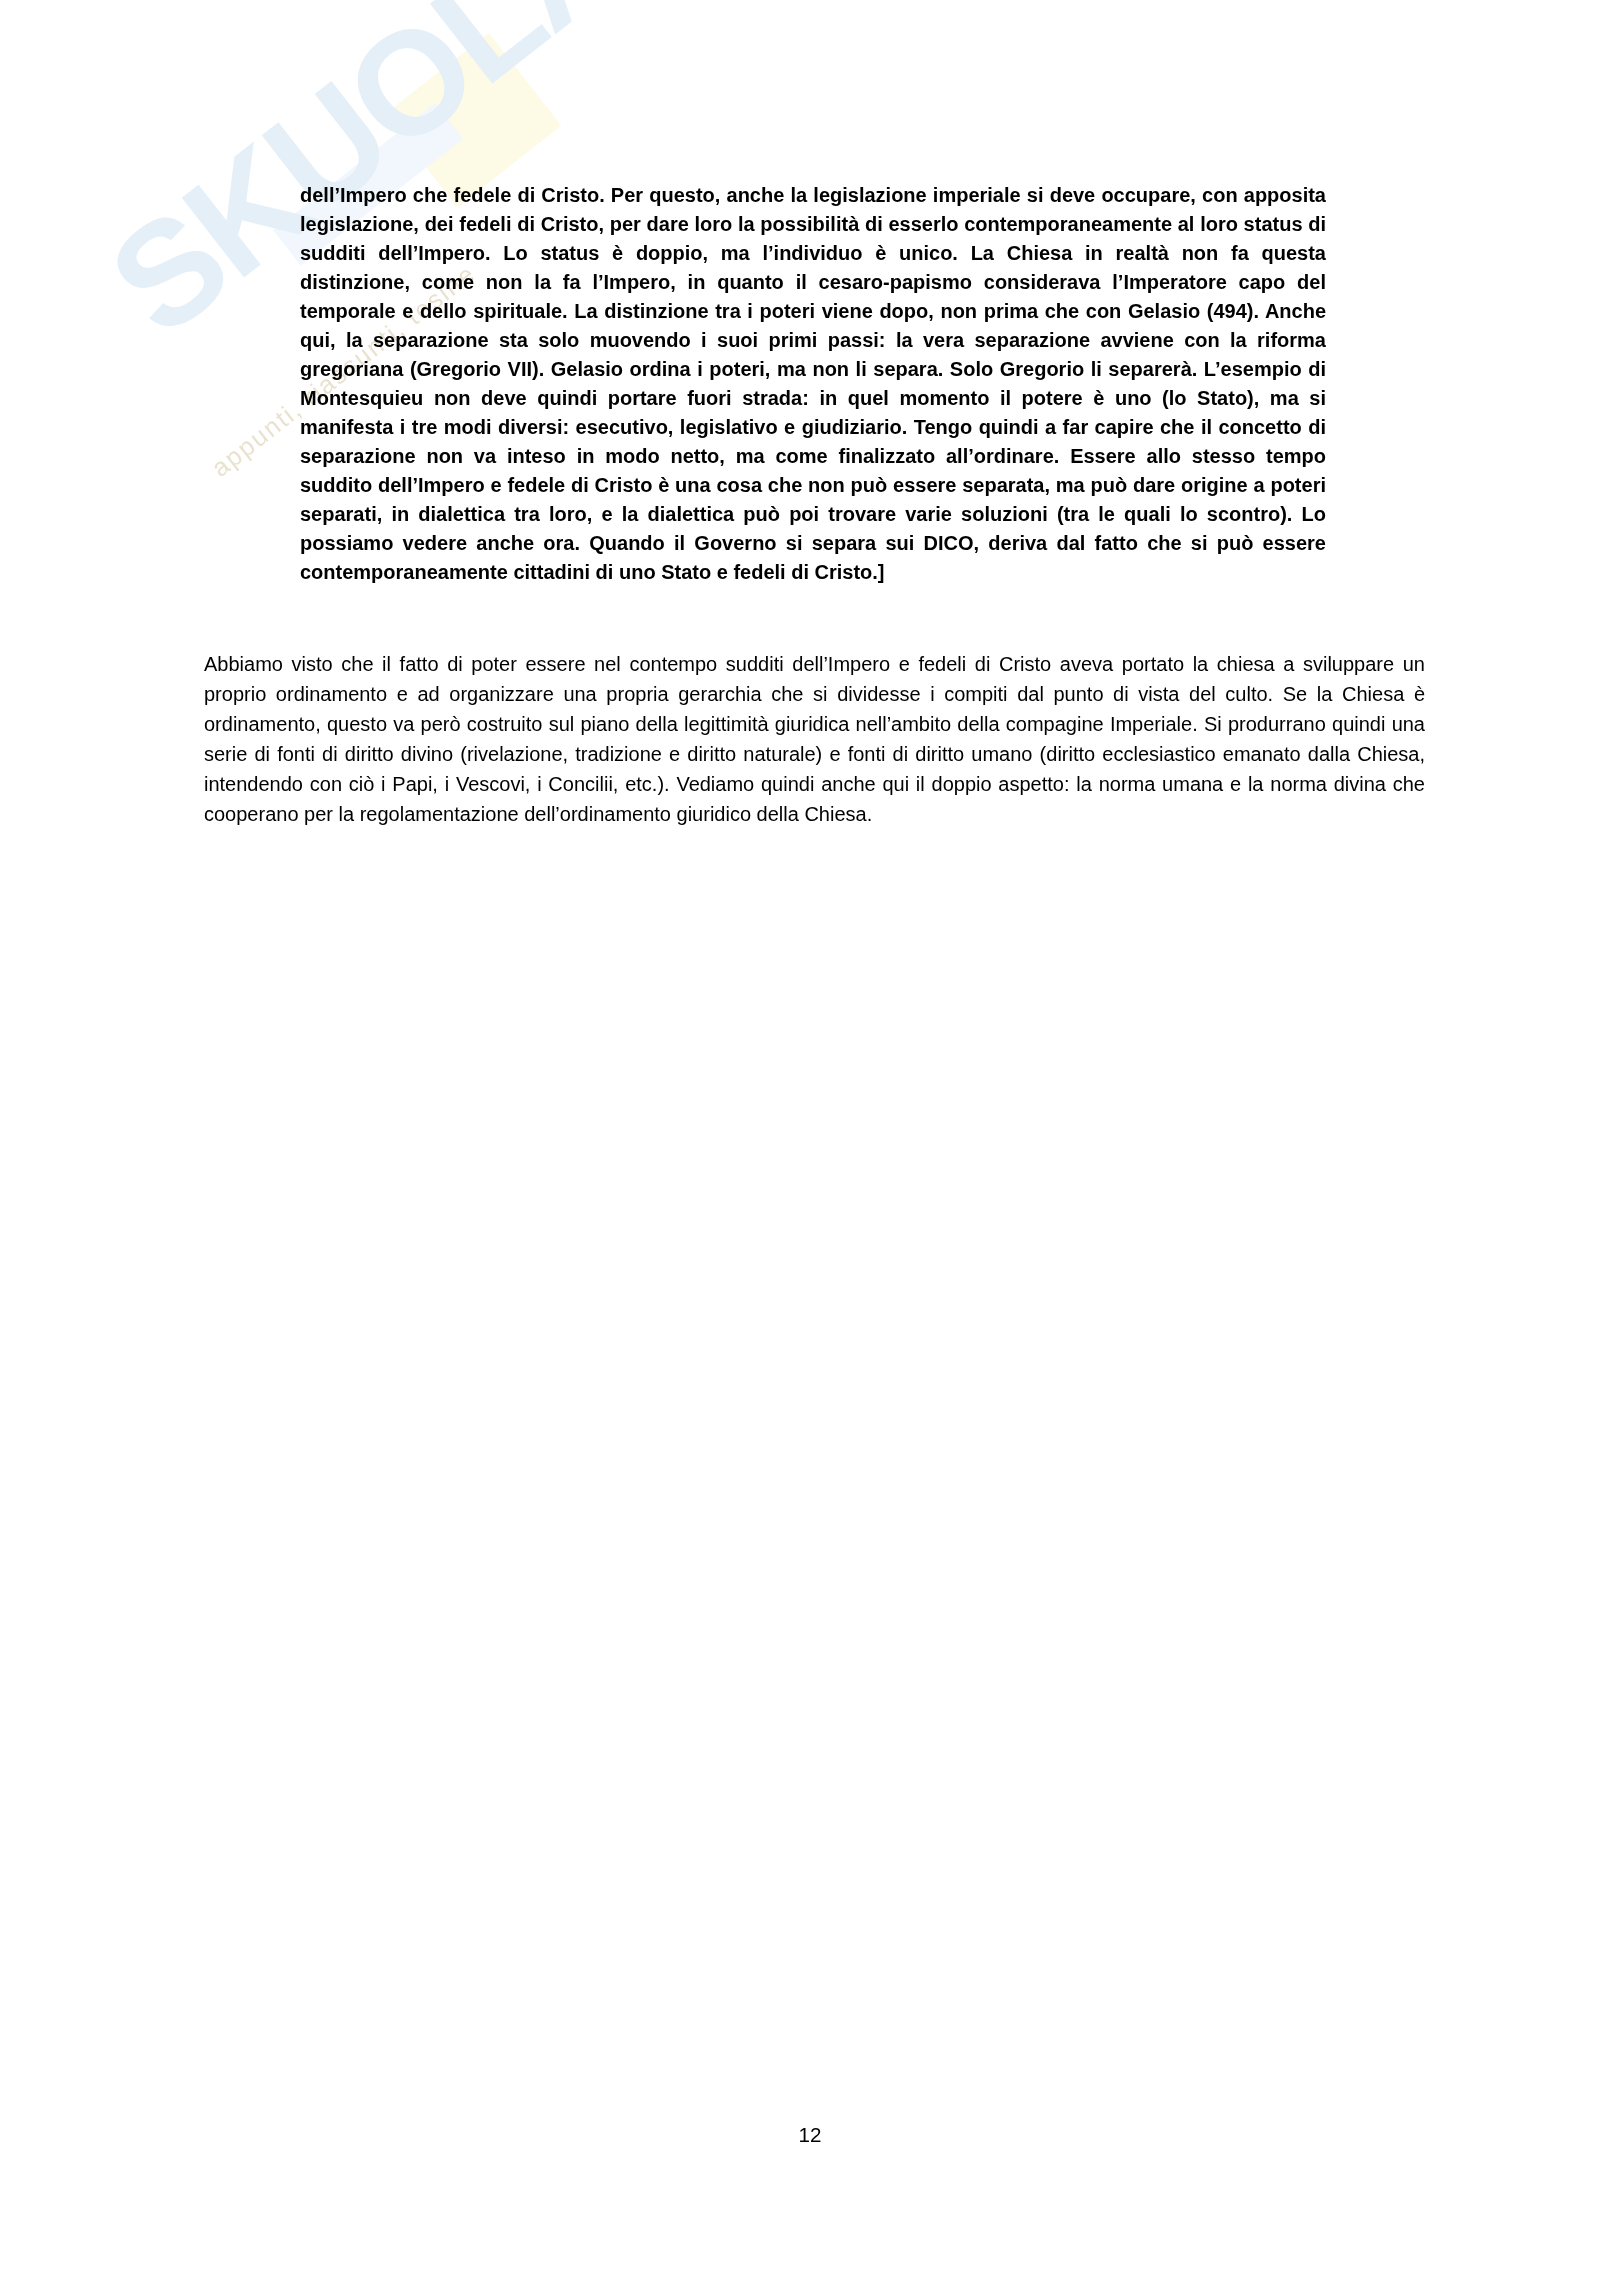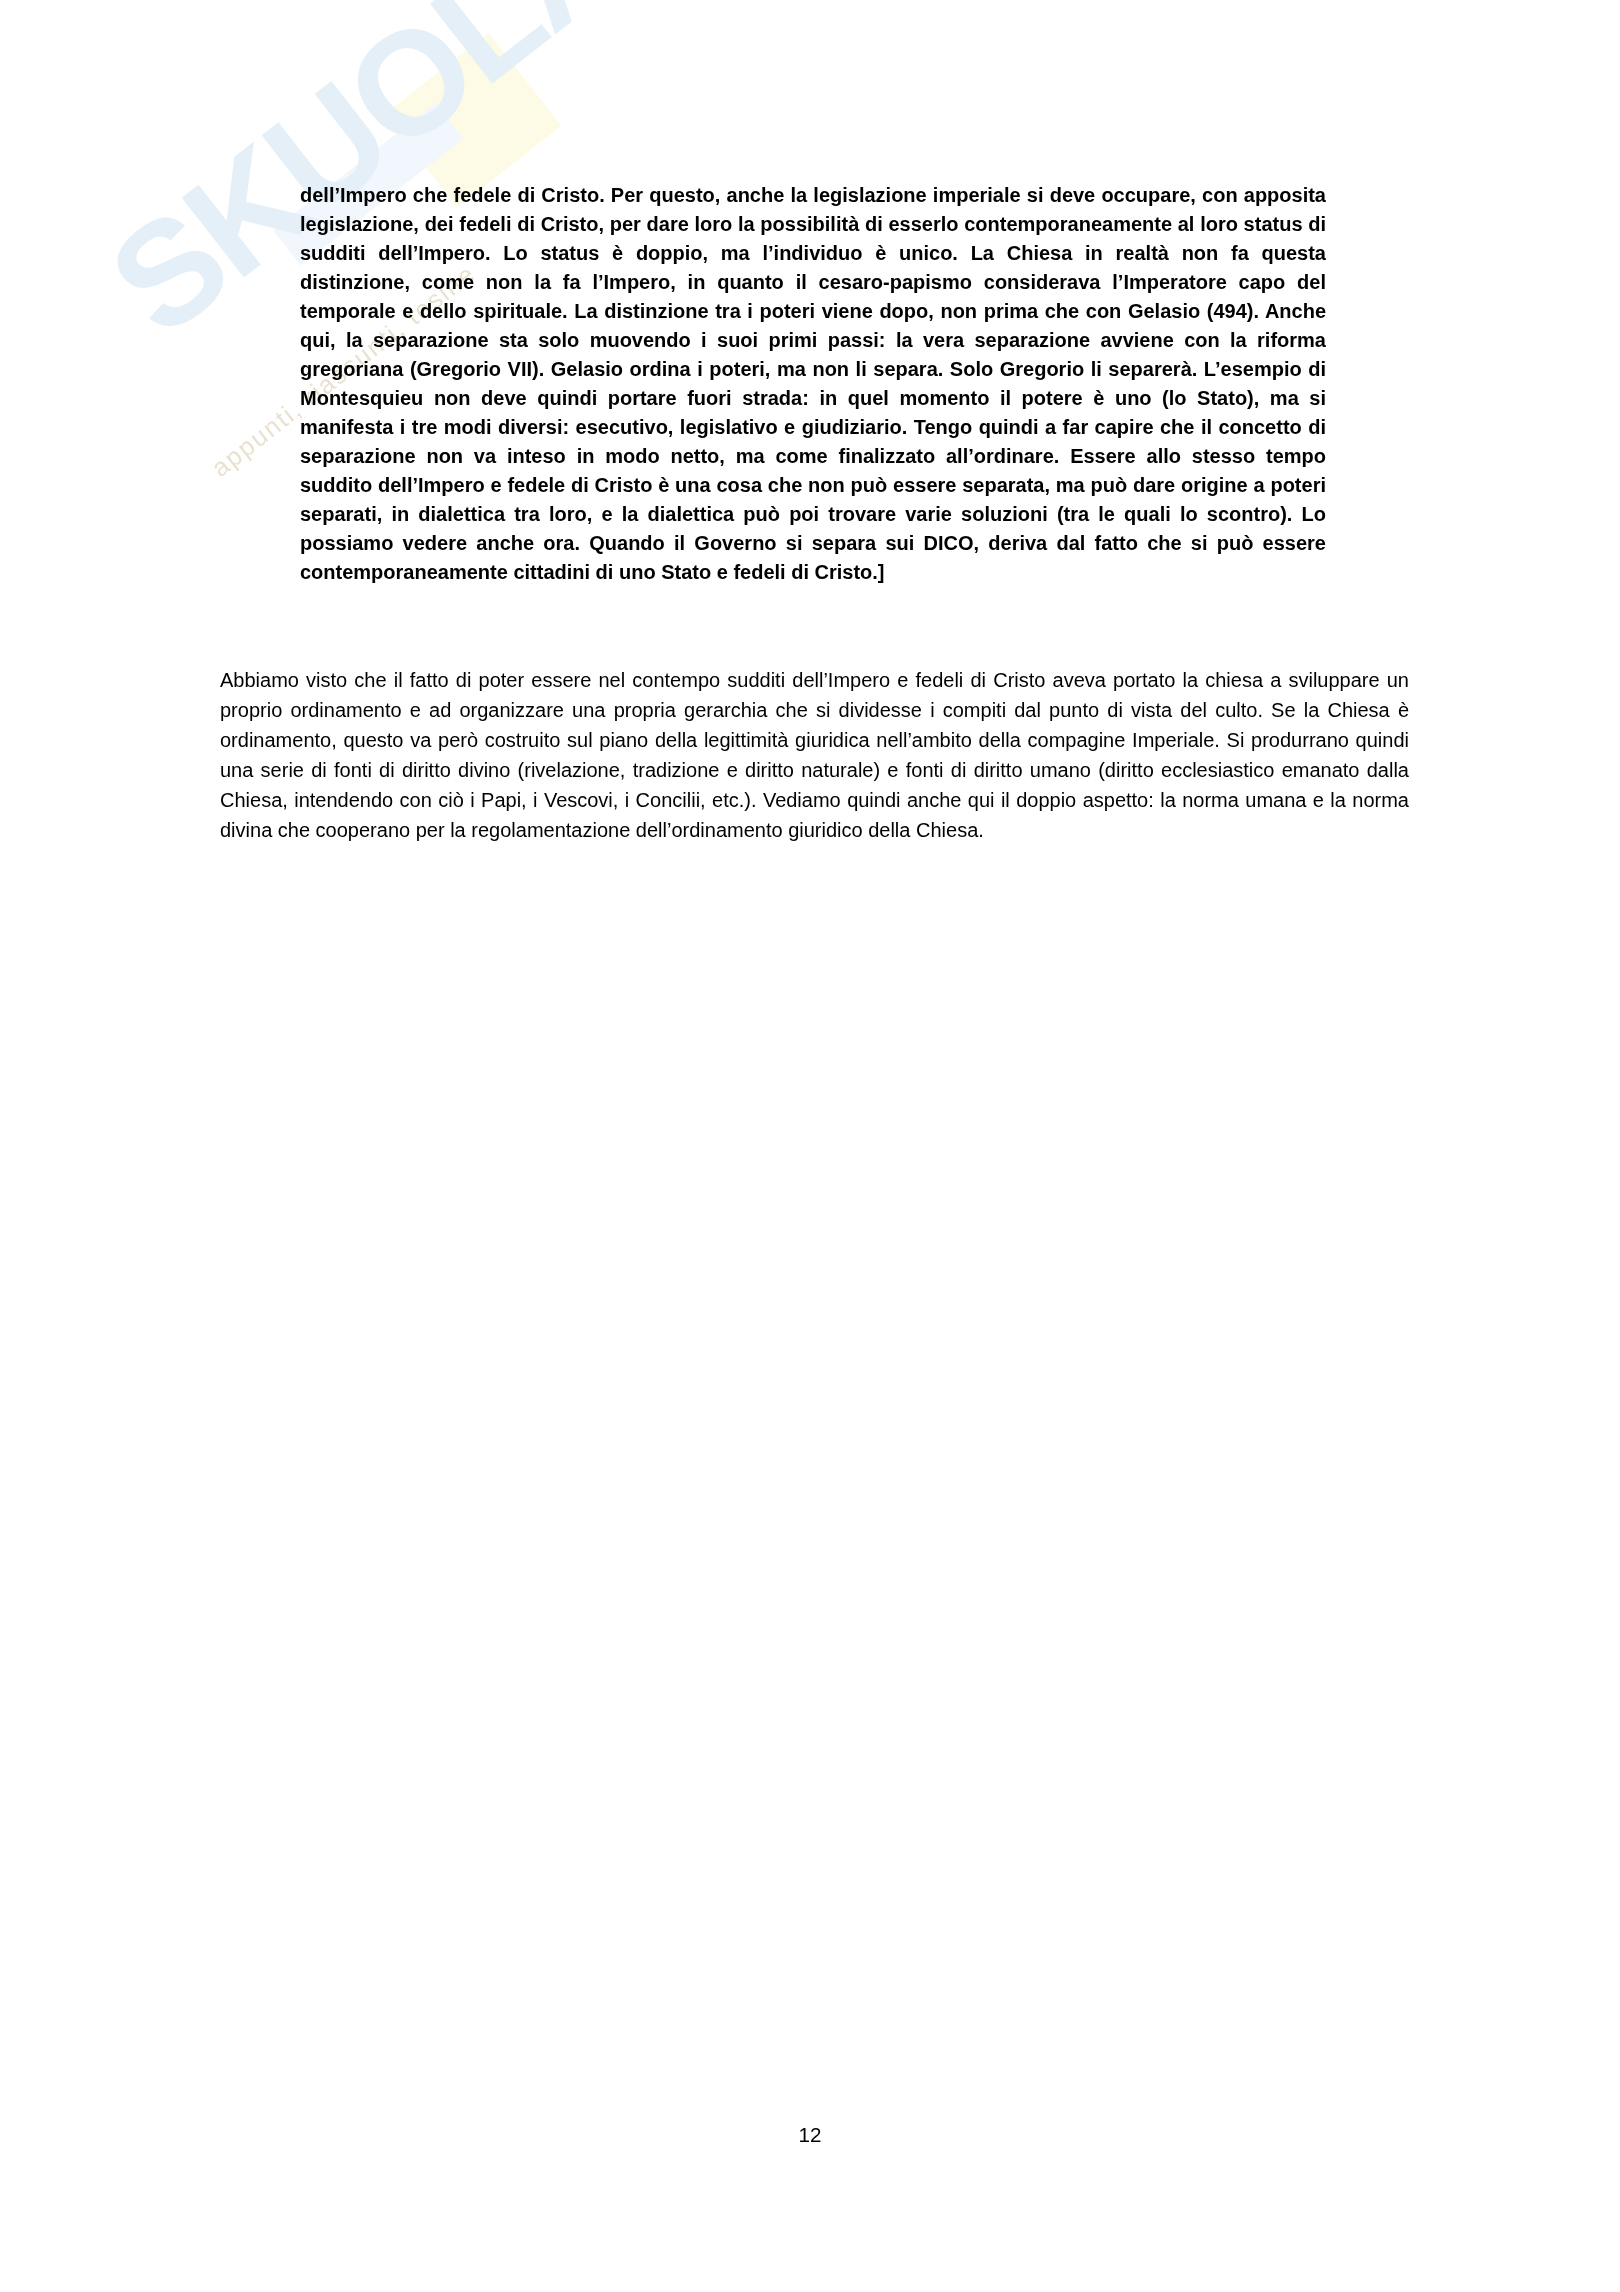--- a/index.html
+++ b/index.html
@@ -96,21 +96,21 @@
   }
 
   
   .body-block {
     position: absolute;
     left: 204px;
     top: 649px;
     width: 1221px;
   }
   .body-block p {
-    margin: 16px;
+    margin: 0;
     font-size: 20px;
     line-height: 30px;
     text-align: justify;
     color: #000000;
   }
 
   .page-number {
     position: absolute;
     left: 0;
     right: 0;

